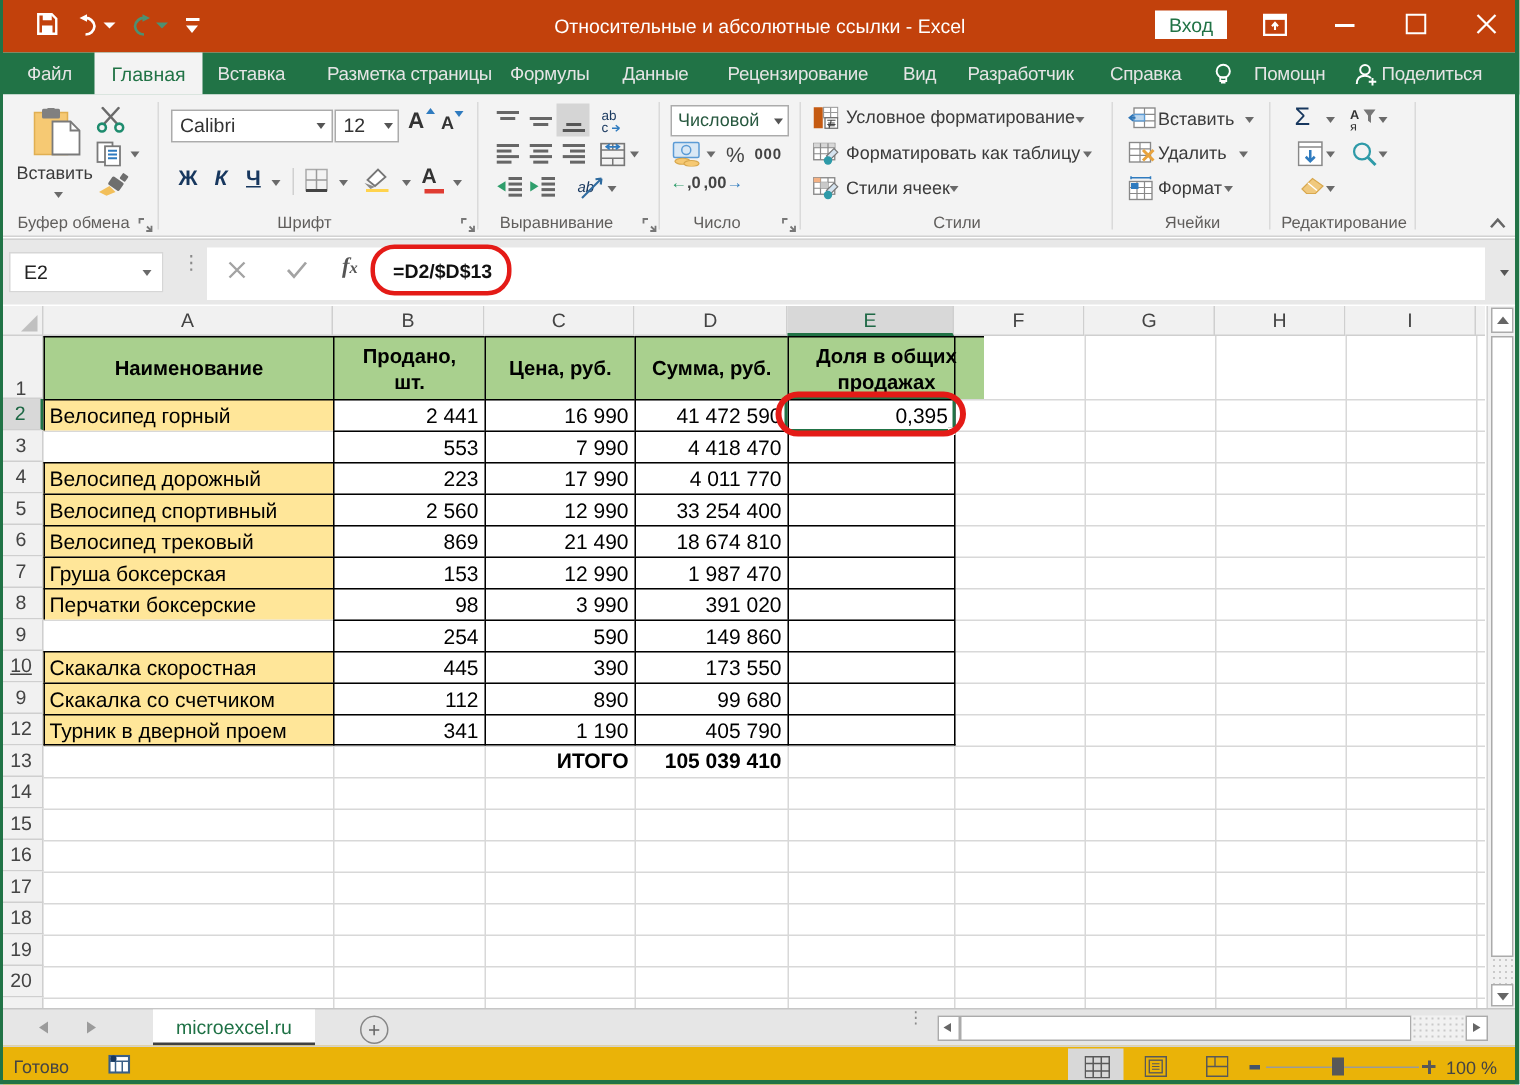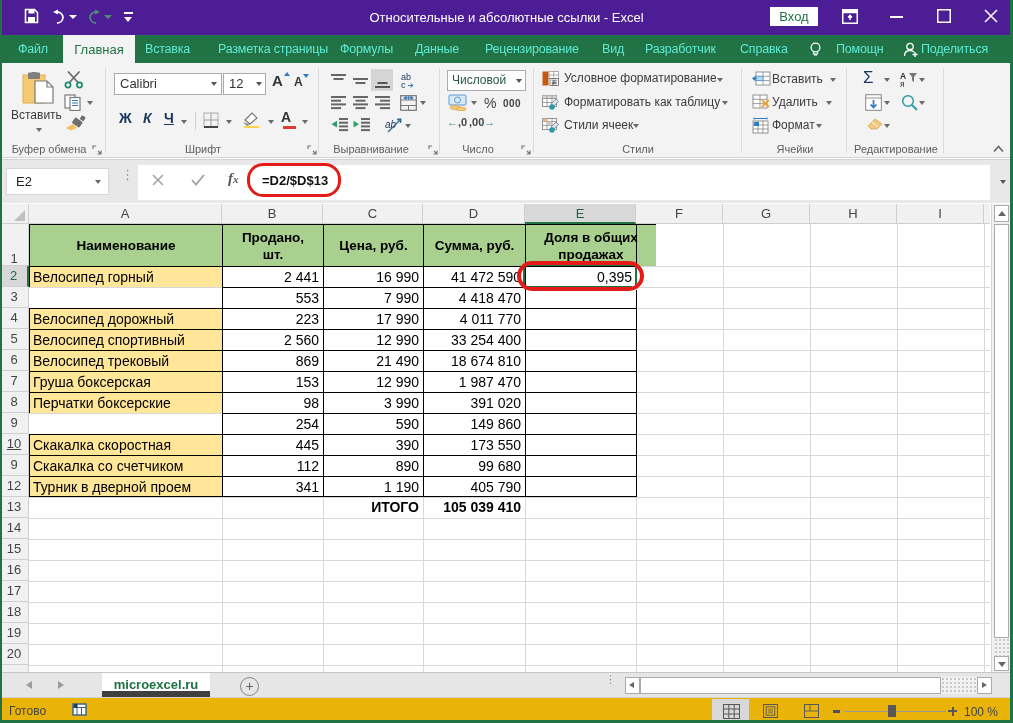--- a/index.html
+++ b/index.html
@@ -1,22 +1,22 @@
 <!DOCTYPE html>
 <html><head>
 <meta charset="utf-8">
 <style>
 * { margin:0; padding:0; box-sizing:border-box; }
 html,body { width:1013px; height:723px; overflow:hidden; }
 #app { position:relative; width:1013px; height:723px; font-family:"Liberation Sans",sans-serif; background:#fff; }
 .abs { position:absolute; }
 
-#titlebar { position:absolute; left:0; top:0; width:1013px; height:35px; background:#4c1d95;text-decoration:underline; }
+#titlebar { position:absolute; left:0; top:0; width:1013px; height:35px; background:#c2410c;text-decoration:underline; }
 #tabbar { position:absolute; left:0; top:35px; width:1013px; height:28px; background:#217346; }
-.tabtxt { position:absolute; top:0; height:28px; line-height:28px; color:#5eead4; font-size:12.5px; letter-spacing:-0.2px; white-space:nowrap; }
+.tabtxt { position:absolute; top:0; height:28px; line-height:28px; color:#e5e5e5; font-size:12.5px; letter-spacing:-0.2px; white-space:nowrap; }
 #tab-glav { position:absolute; left:63px; top:35px; width:72px; height:28px; background:#f3f3f3; color:#217346; font-size:13px; line-height:29px; text-align:center; }
 
 #ribbon { position:absolute; left:2px; top:63px; width:1008px; height:95px; background:#f3f3f3; border-bottom:1px solid #d2d2d2; }
 .vsep { position:absolute; top:5px; height:85px; width:1px; background:#dadada; }
 .rlabel { position:absolute; top:80px; height:13px; font-size:11px; color:#605e5c; white-space:nowrap; }
 .rtxt { position:absolute; font-size:12px; color:#3b3b3b; white-space:nowrap; }
 .dd { position:absolute; width:0; height:0; border-left:3.5px solid transparent; border-right:3.5px solid transparent; border-top:4px solid #6a6a6a; }
 
 #fbar { position:absolute; left:2px; top:159px; width:1008px; height:44px; background:#e8e8e8; border-top:1px solid #d2d2d2; }
 #namebox { position:absolute; left:4px; top:8px; width:103px; height:27px; background:#fff; border:1px solid #d6d6d6; font-size:13px; color:#222; line-height:25px; padding-left:9px; }
@@ -479,21 +479,21 @@
 <div class="cell num" style="left:323px;top:293px;width:100px;height:21px;font-weight:bold;line-height:21px;">ИТОГО</div>
 <div class="cell num" style="left:423px;top:293px;width:102px;height:21px;font-weight:bold;line-height:21px;">105 039 410</div>
 <div class="abs" style="left:523px;top:60px;width:114px;height:24px;border:2px solid #217346;z-index:30"></div>
 <div class="abs" style="left:632px;top:81px;width:5px;height:5px;background:#217346;border:1px solid #fff;z-index:31"></div>
 <div class="abs" style="left:517px;top:57px;width:127px;height:30px;border:4px solid #e41b17;border-radius:15px;z-index:40"></div>
 </div>
 
 <div id="tabstrip">
   <div class="abs" style="left:24px;top:8px;width:0;height:0;border-top:4.5px solid transparent;border-bottom:4.5px solid transparent;border-right:6px solid #9b9b9b"></div>
   <div class="abs" style="left:56px;top:8px;width:0;height:0;border-top:4.5px solid transparent;border-bottom:4.5px solid transparent;border-left:6px solid #9b9b9b"></div>
-  <div class="abs" style="left:100px;top:0;width:108px;height:24px;background:#fff;border-bottom:6px solid #404040;color:#1e7145;font-weight:bold;font-size:13px;text-align:center;line-height:23px;">microexcel.ru</div>
+  <div class="abs" style="left:100px;top:0;width:108px;height:24px;background:#fff;border-bottom:2px solid #404040;color:#1e7145;font-weight:normal;font-size:13px;text-align:center;line-height:23px;">microexcel.ru</div>
   <div class="abs" style="left:238px;top:4px;width:19px;height:19px;border:1px solid #868686;border-radius:50%;color:#666;font-size:14px;text-align:center;line-height:17px;">+</div>
   <div class="abs" style="left:603px;top:4px;width:4px;height:16px;color:#8a8a8a;font-size:11px;line-height:5px;">⋮</div>
   <div class="sbbtn" style="left:623px;top:4px;width:15px;height:17px;background:#fff"></div>
   <div class="abs" style="left:627px;top:9px;width:0;height:0;border-top:3.5px solid transparent;border-bottom:3.5px solid transparent;border-right:5px solid #666"></div>
   <div class="sbbtn" style="left:638px;top:4px;width:301px;height:17px;background:#fff"></div>
   <div class="abs" style="left:939px;top:4px;width:36px;height:17px;background-image:radial-gradient(#c9c9c9 1px, transparent 1px);background-size:4px 4px;background-color:#f1f1f1;"></div>
   <div class="sbbtn" style="left:975px;top:4px;width:15px;height:17px;background:#fff"></div>
   <div class="abs" style="left:980px;top:9px;width:0;height:0;border-top:3.5px solid transparent;border-bottom:3.5px solid transparent;border-left:5px solid #666"></div>
 </div>
 

